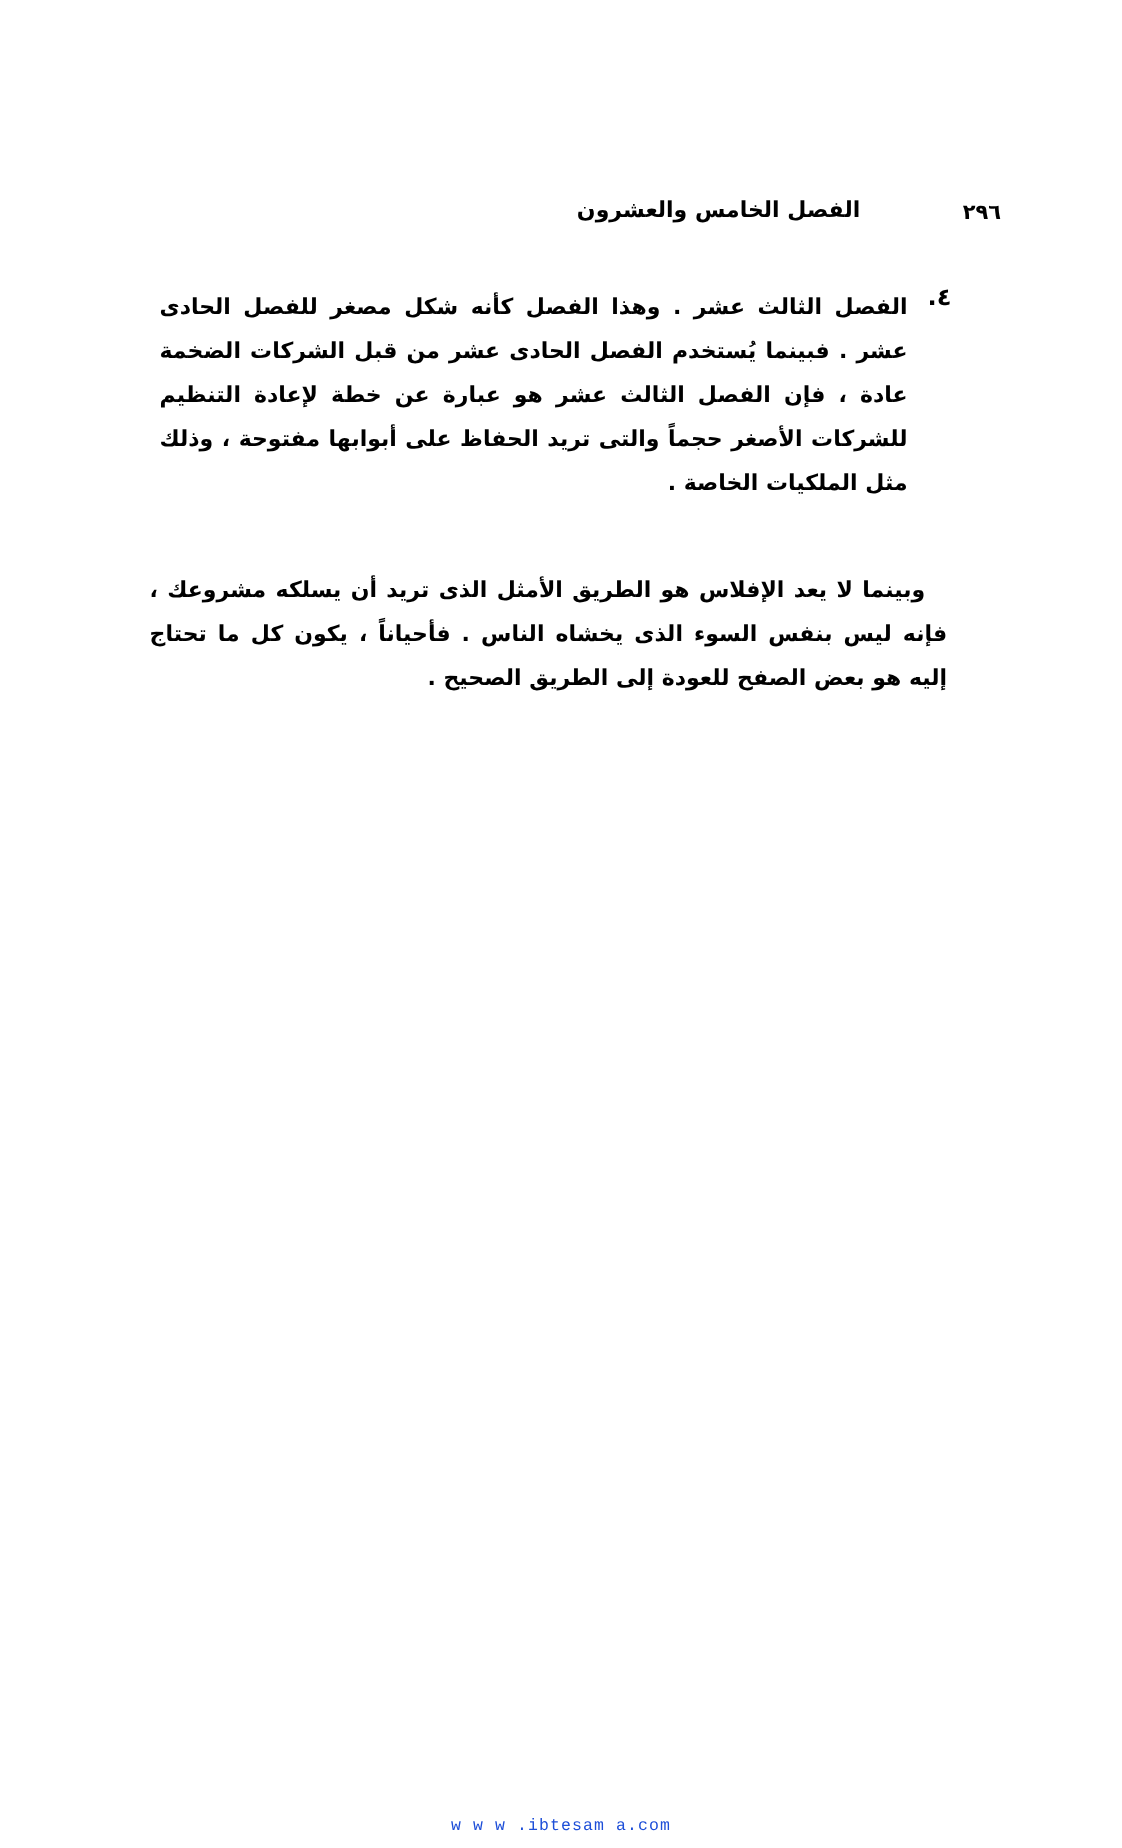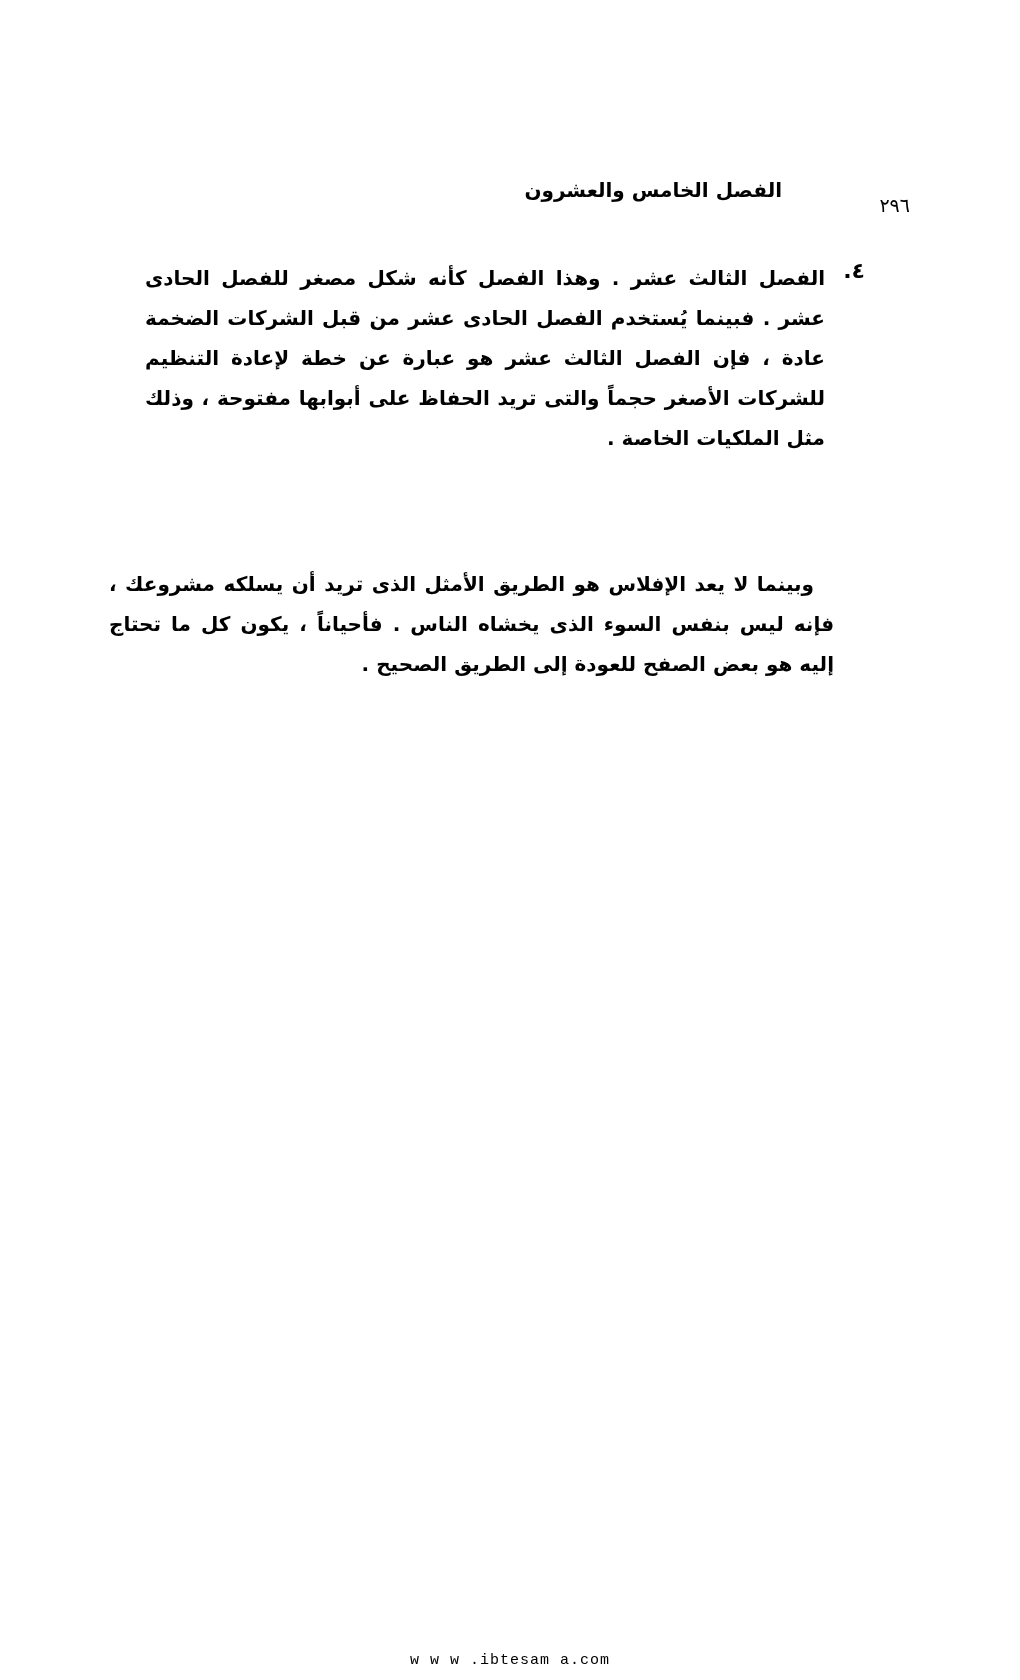--- a/index.html
+++ b/index.html
@@ -26,22 +26,22 @@
       position: absolute;
       top: 178px;
       left: 380px;
       width: 530px;
       height: 30px;
       direction: rtl;
     }
     .page-number {
       position: absolute;
       right: 0;
-      top: 16px;
-      font-weight: normal;
+      top: 4px;
+      font-weight: bold;
       font-size: 19px;
       letter-spacing: 3px;
     }
     .chapter-title {
       position: absolute;
       right: 128px;
       top: 0;
       font-weight: bold;
       font-size: 20px;
       white-space: nowrap;
@@ -64,41 +64,40 @@
     }
     .list-body {
       margin-right: 40px;
       font-weight: bold;
       font-size: 20px;
       line-height: 40px;
     }
     .paragraph {
       position: absolute;
       top: 516px;
-      left: 109px;
+      left: 136px;
       width: 725px;
       direction: rtl;
       text-align: justify;
       text-align-last: right;
       font-weight: bold;
       font-size: 20px;
       line-height: 40px;
       text-indent: 20px;
-      margin-top: 48px;
     }
     .watermark {
       position: absolute;
       top: 1652px;
       left: 0;
       width: 1020px;
       text-align: center;
       font-family: "Liberation Mono", monospace;
       font-size: 15px;
       letter-spacing: 1px;
-      color: #000000;
+      color: #1d4ed8;
     }
   </style>
 </head>
 <body>
 
 <div class="page">
 
   <div class="running-header">
     <span class="page-number">٢٩٦</span>
     <span class="chapter-title">الفصل الخامس والعشرون</span>

